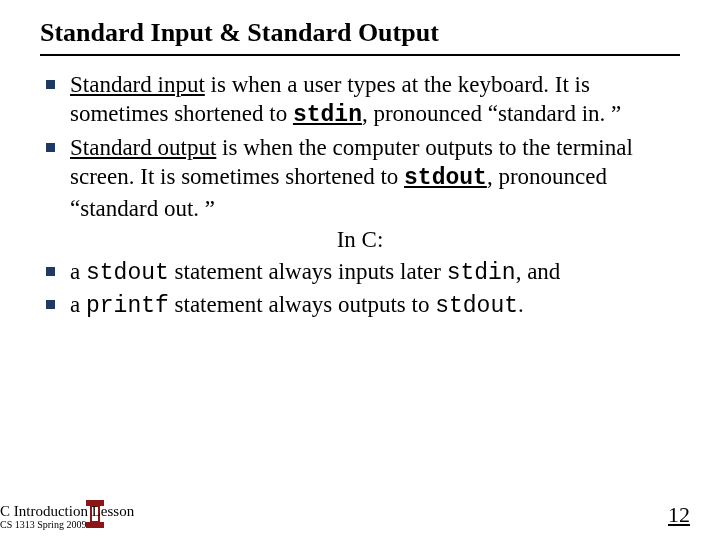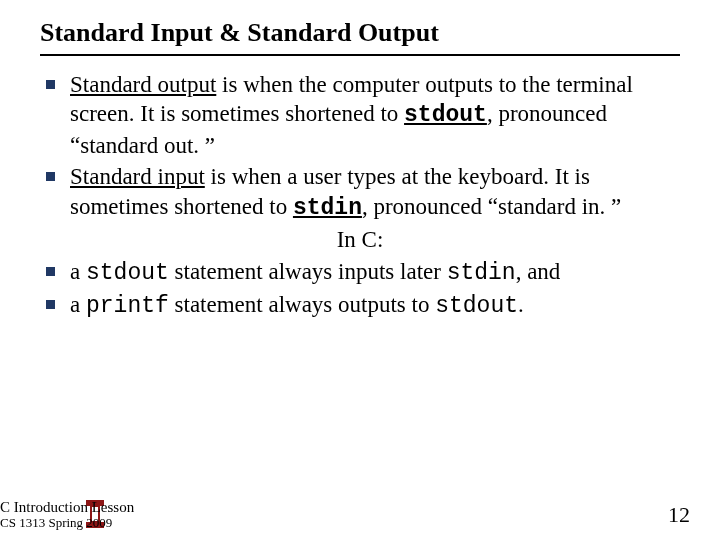--- a/index.html
+++ b/index.html
@@ -44,49 +44,50 @@
   .bold { font-weight: bold; }
   .footer {
     position: absolute;
     bottom: 10px;
     left: 0;
     width: 100%;
     text-align: left;
     font-size: 15px;
     line-height: 1.1;
   }
-  .footer .sub { font-size: 13px; }
+  .footer .sub { font-size: 10px; }
   .pagenum {
     position: absolute;
     right: 30px;
     bottom: 12px;
     font-size: 22px;
+    text-decoration: underline;
   }
   .logo {
     position: absolute;
     left: 80px;
     bottom: 10px;
     width: 30px;
     height: 34px;
   }
   .logo svg { width: 100%; height: 100%; }
 </style>
 </head>
 <body>
 
 <div class="title">Standard Input &amp; Standard Output</div>
 <hr class="rule">
 
 <div class="content">
   <ul class="bullet-list">
     <li>
-      <span class="uline">Standard output</span><span> is when the computer outputs to the terminal screen. It is sometimes shortened to </span><span class="mono bold uline">stdout</span><span>, pronounced “standard out. ”</span>
+      <span class="uline">Standard input</span><span> is when a user types at the keyboard. It is sometimes shortened to </span><span class="mono bold uline">stdin</span><span>, pronounced “standard in. ”</span>
     </li>
     <li>
-      <span class="uline">Standard input</span><span> is when a user types at the keyboard. It is sometimes shortened to </span><span class="mono bold uline">stdin</span><span>, pronounced “standard in. ”</span>
+      <span class="uline">Standard output</span><span> is when the computer outputs to the terminal screen. It is sometimes shortened to </span><span class="mono bold uline">stdout</span><span>, pronounced “standard out. ”</span>
     </li>
   </ul>
 
   <div class="nb-list">In C:</div>
 
   <ul class="bullet-list">
     <li>
       <span>a </span><span class="mono">stdout</span><span> statement always inputs later </span><span class="mono">stdin</span><span>, and</span>
     </li>
     <li>

